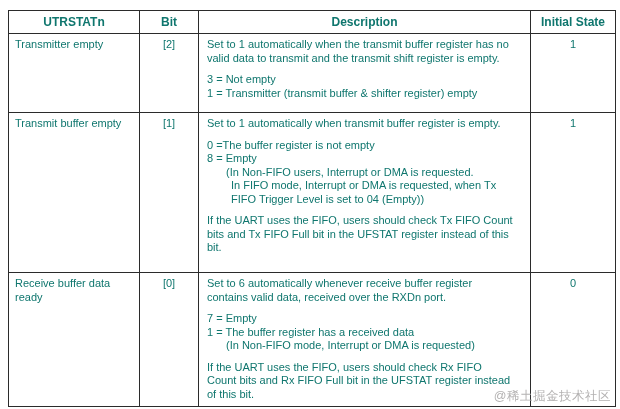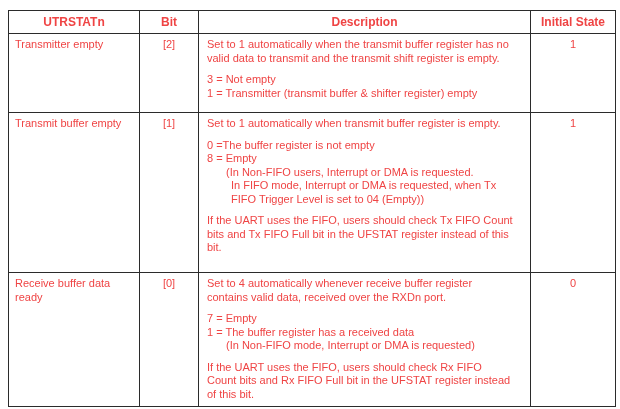--- a/index.html
+++ b/index.html
@@ -18,21 +18,21 @@
   }
   table.reg-table {
     border-collapse: collapse;
     table-layout: fixed;
     width: 607px;
     margin: 10px 0 0 8px;
   }
   .reg-table th, .reg-table td {
     border: 1.5px solid #2b2b2b;
     vertical-align: top;
-    color: #ef4444;
+    color: #0f766e;
     overflow: hidden;
   }
   .reg-table th {
     font-size: 12px;
     font-weight: bold;
     text-align: center;
     padding: 4px 2px;
     height: 14px;
   }
   .reg-table td {
@@ -115,28 +115,29 @@
             </div>
           </td>
     <td class="c-init">1</td>
   </tr>
 
   <tr class="row-2">
     <td class="c-name">Receive buffer data ready</td>
     <td class="c-bit">[0]</td>
     <td class="c-desc">
             <div class="para">
-              <div class="line indent-0">Set to 4 automatically whenever receive buffer register contains valid data, received over the RXDn port.</div>
+              <div class="line indent-0">Set to 6 automatically whenever receive buffer register contains valid data, received over the RXDn port.</div>
             </div>
             <div class="para">
               <div class="line indent-0">7 = Empty</div>
               <div class="line indent-0">1 = The buffer register has a received data</div>
               <div class="line indent-1">(In Non-FIFO mode, Interrupt or DMA is requested)</div>
             </div>
             <div class="para">
               <div class="line indent-0">If the UART uses the FIFO, users should check Rx FIFO Count bits and Rx FIFO Full bit in the UFSTAT register instead of this bit.</div>
             </div>
           </td>
     <td class="c-init">0</td>
   </tr>
 </tbody>
   </table>
+  <div class="watermark" style="color: rgb(180, 178, 178);">@稀土掘金技术社区</div>
 </div>
 
 </body></html>

